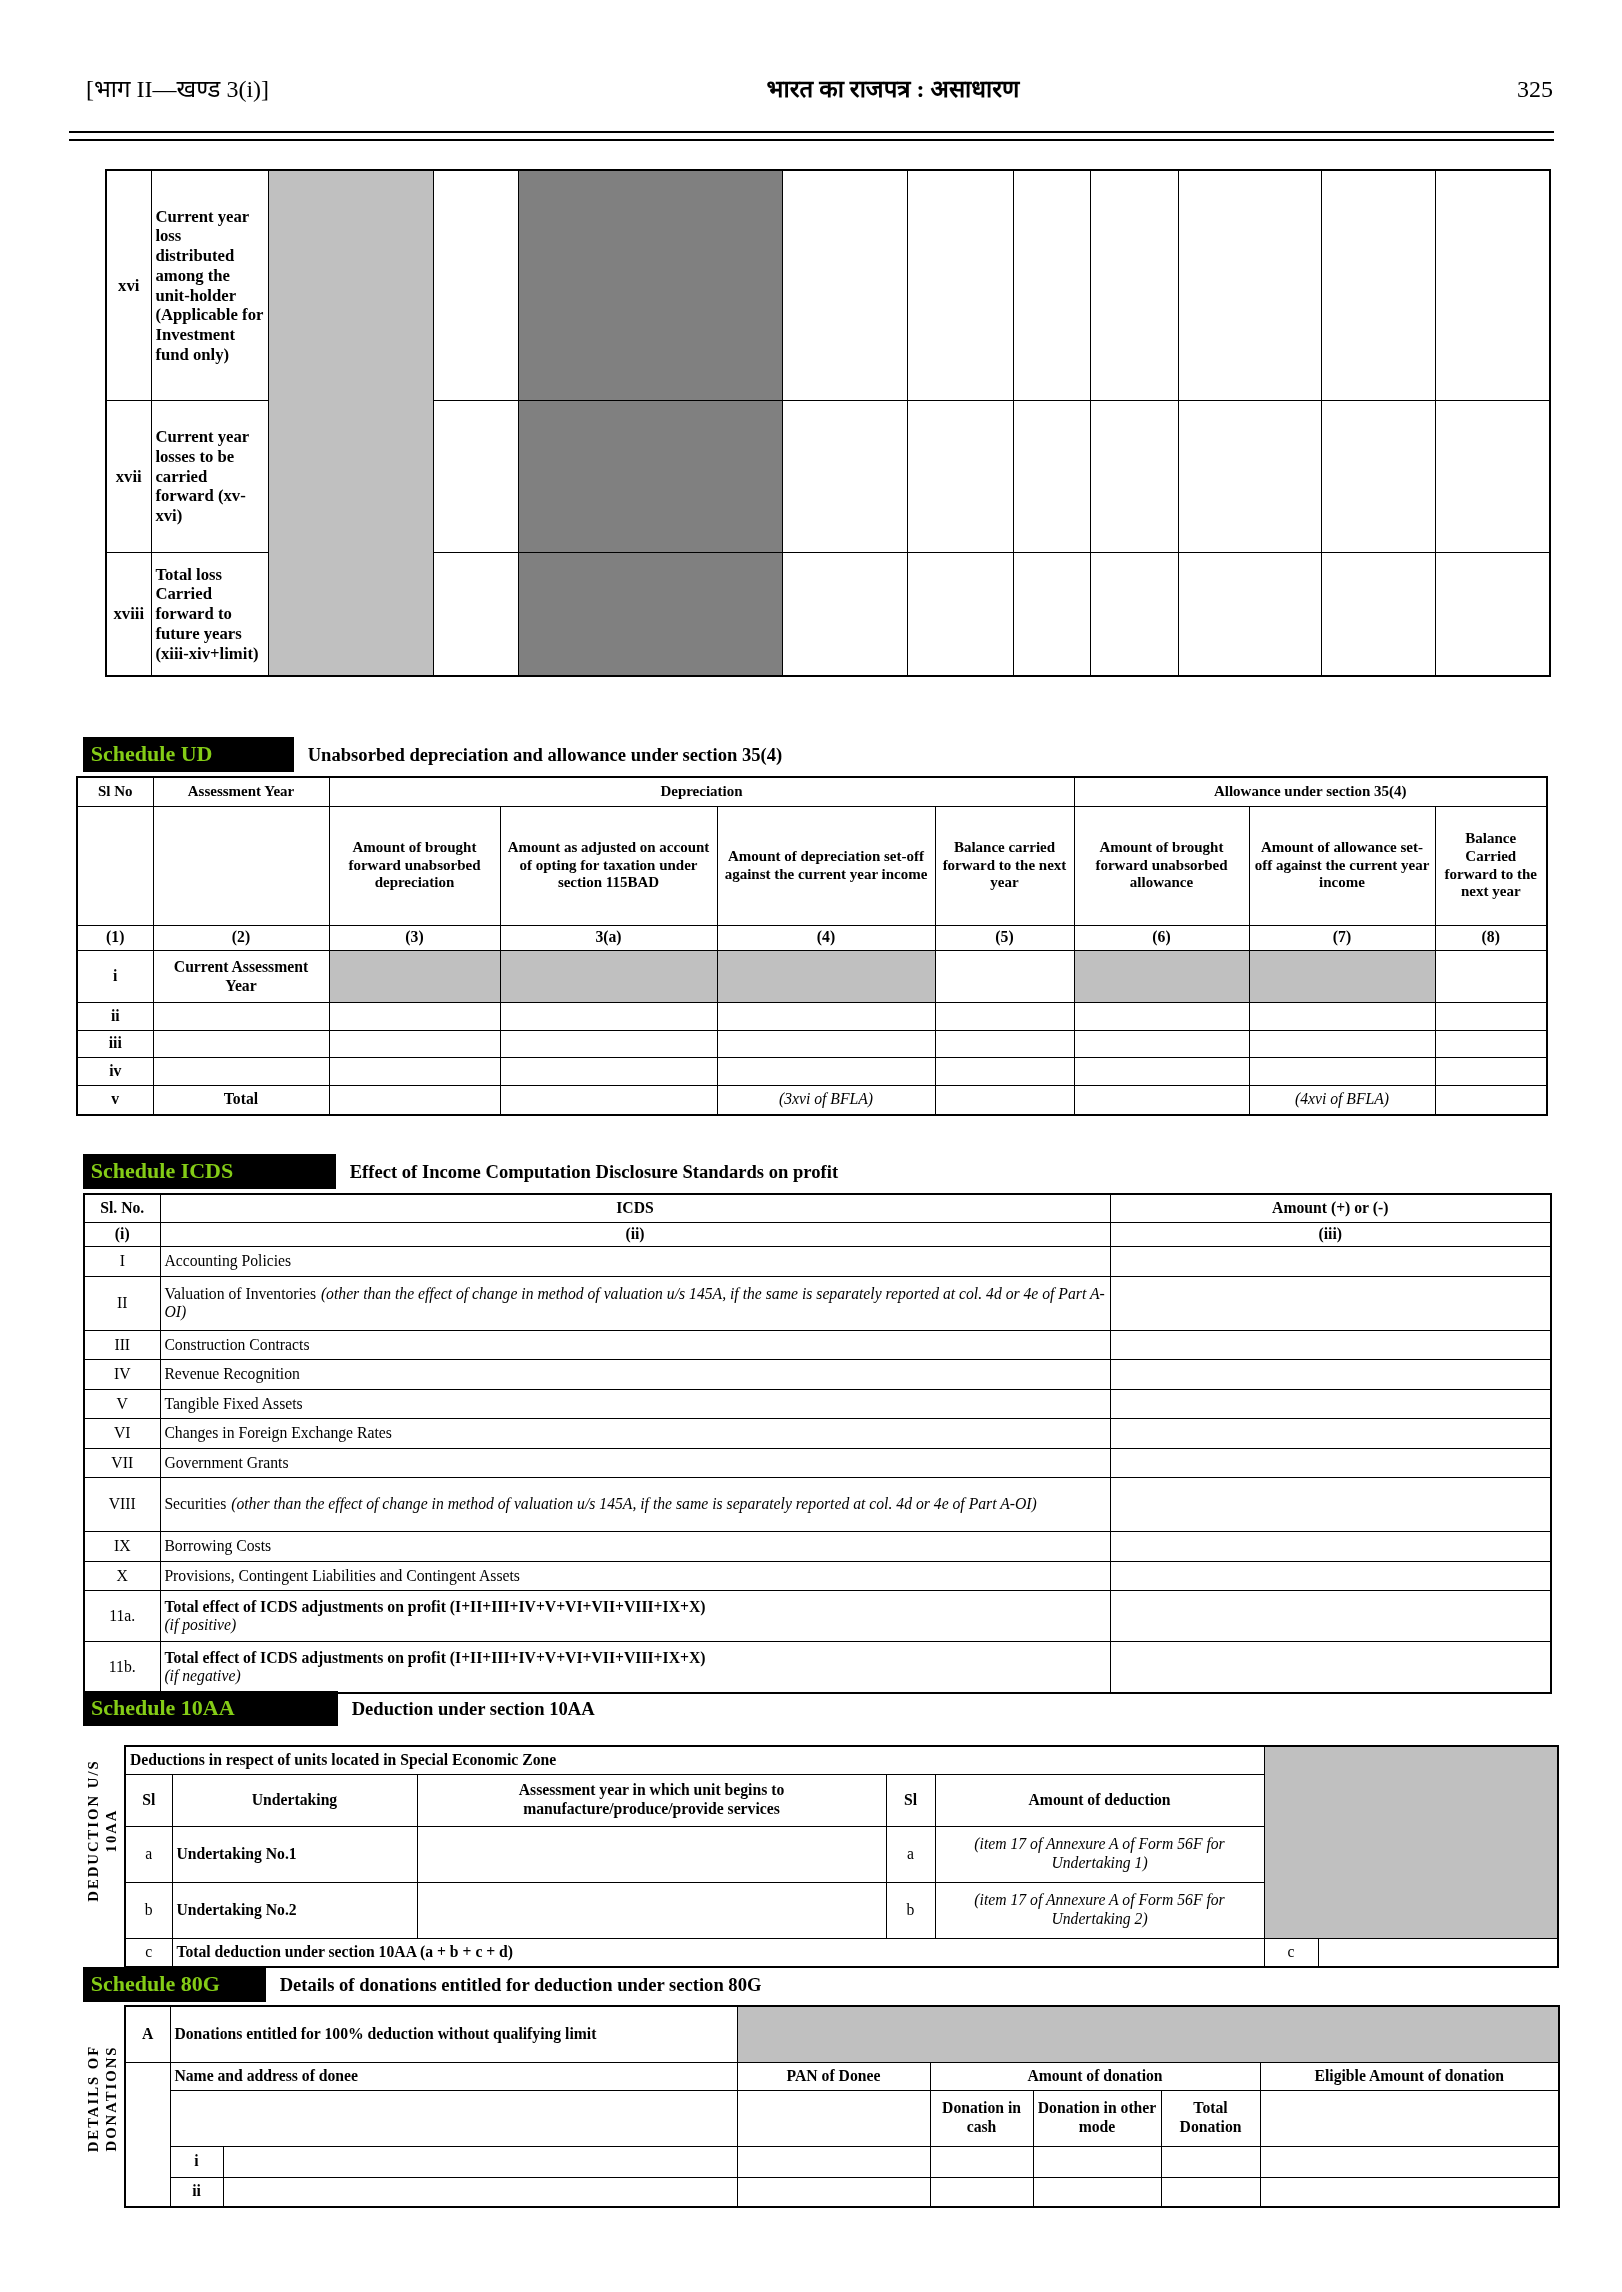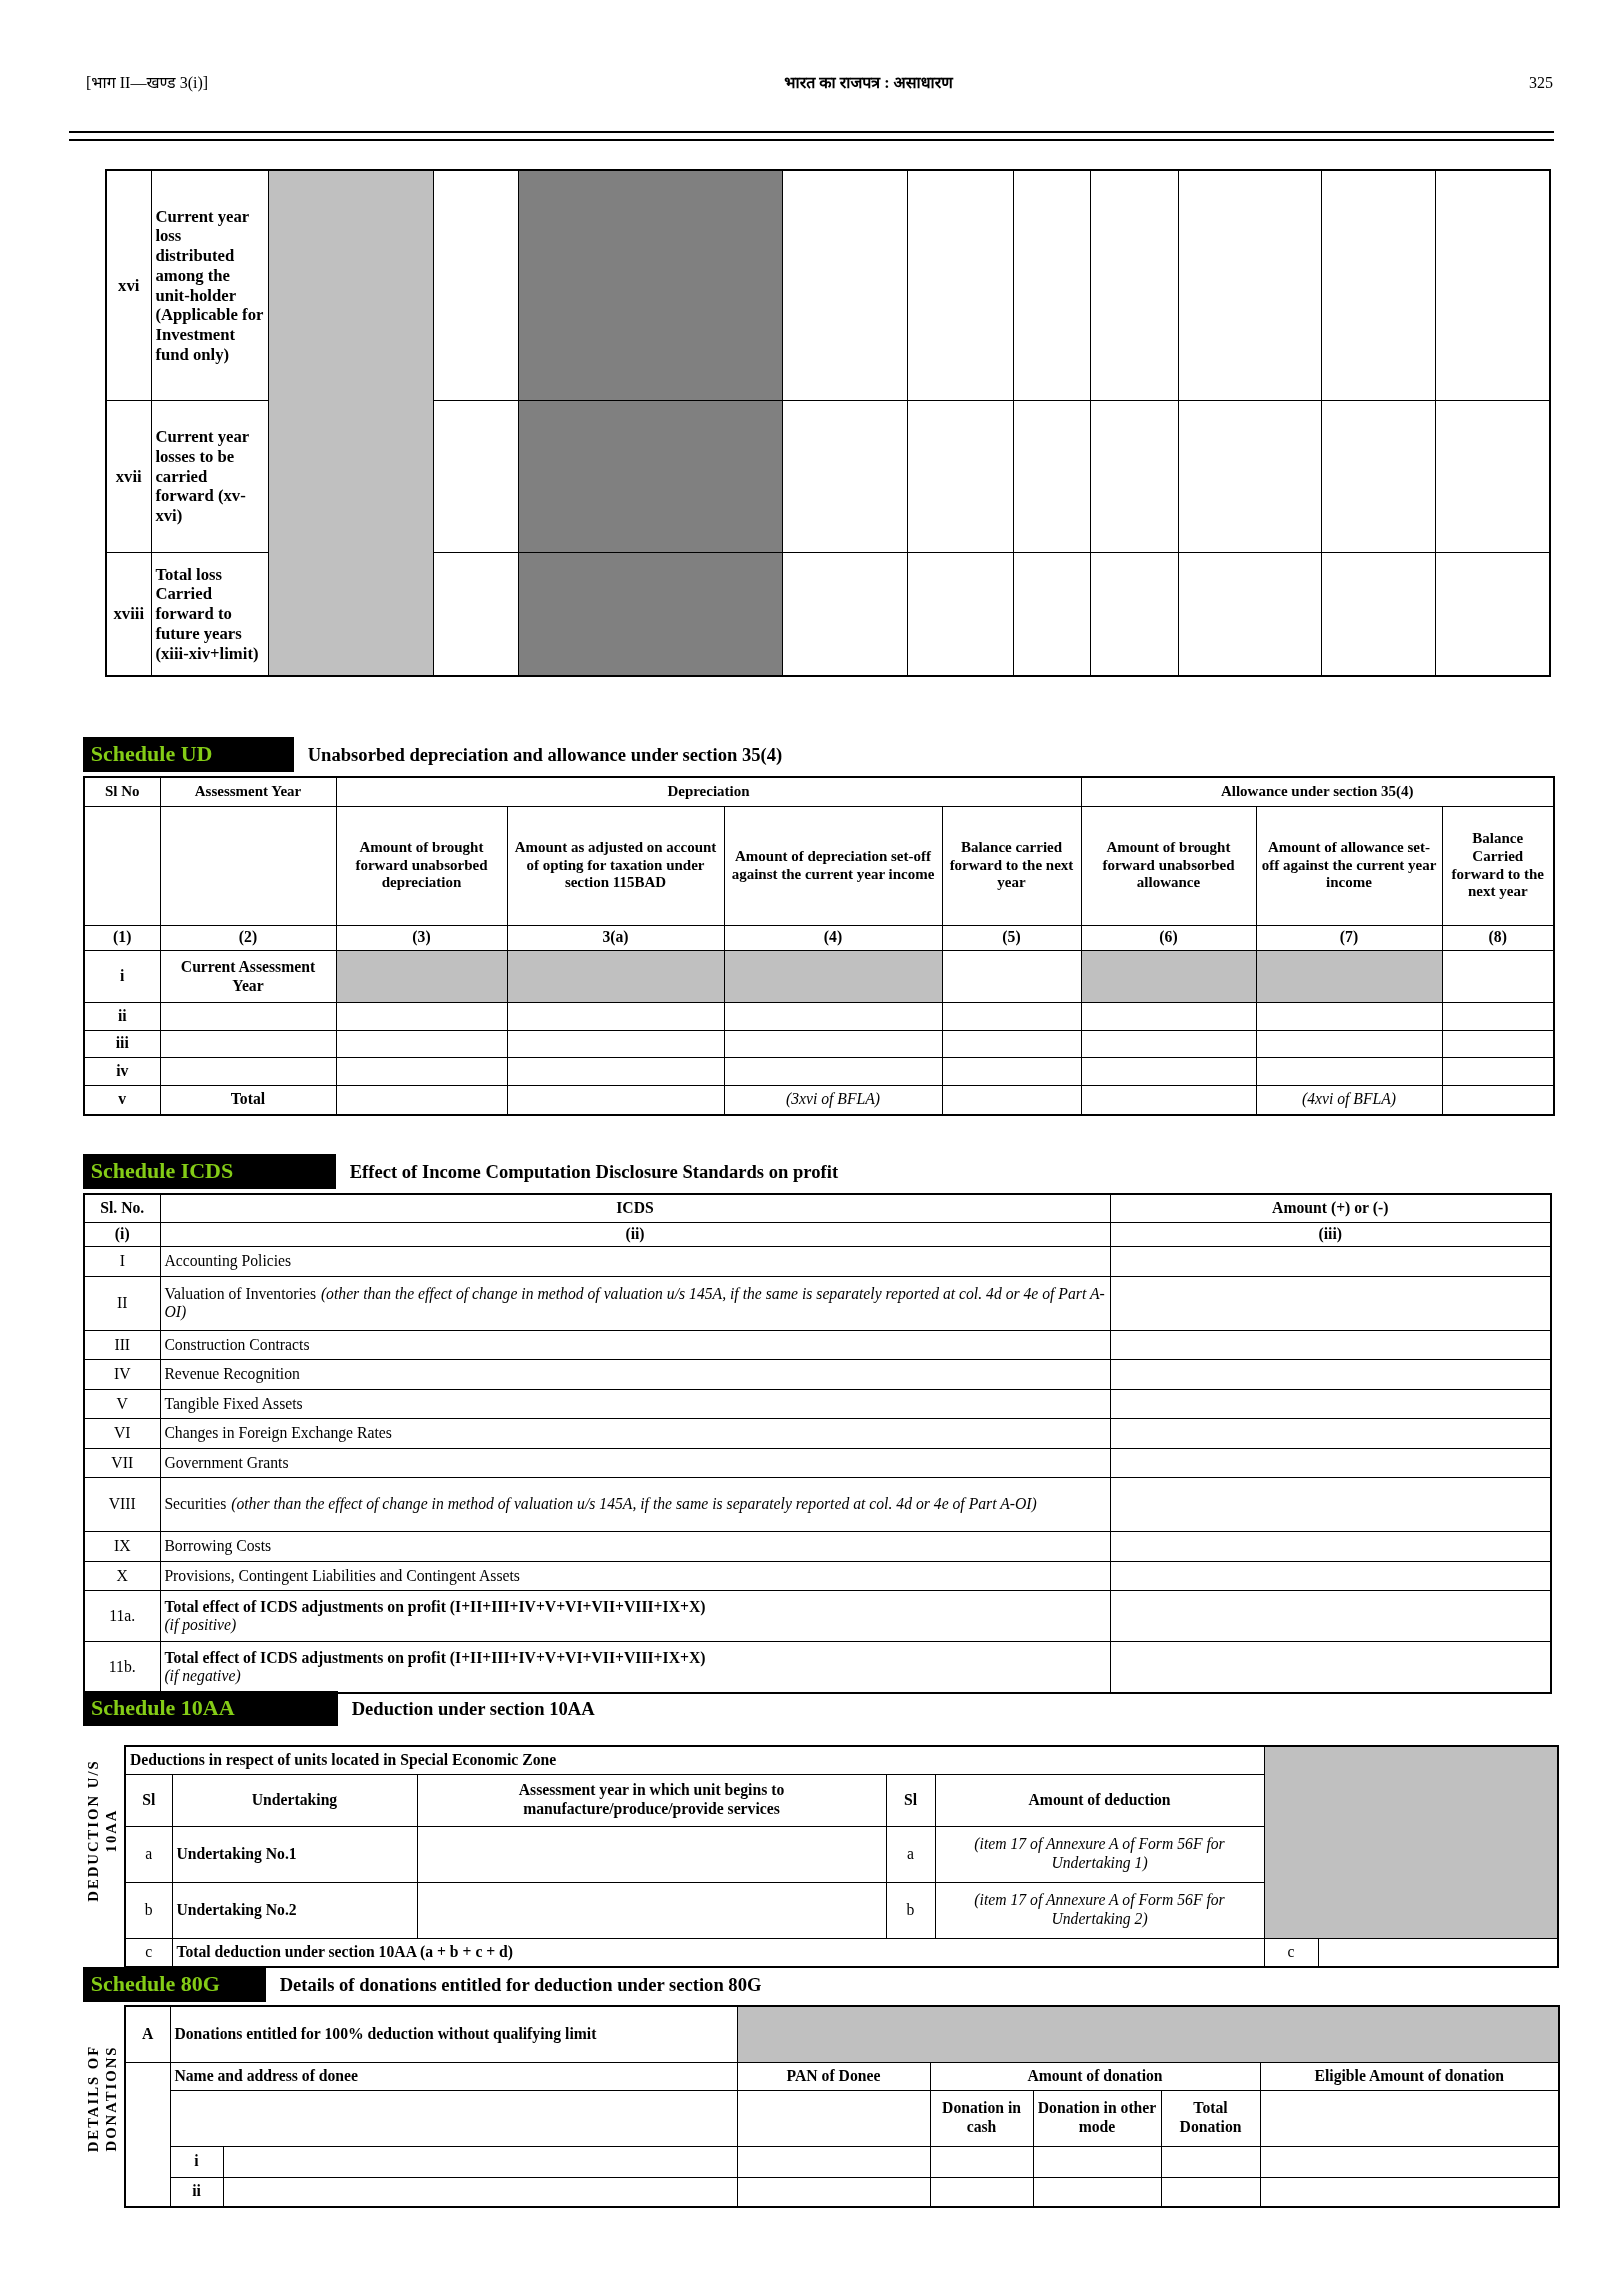--- a/index.html
+++ b/index.html
@@ -1,21 +1,21 @@
 <!DOCTYPE html>
 <html><head>
 <meta charset="utf-8">
 <style>
   html,body{margin:0;padding:0;background:#e8e8e8;}
   .page{position:relative;width:1622px;height:2293px;background:#ffffff;
         font-family:"Liberation Serif",serif;color:#000;overflow:hidden;}
 
   
   .pg-header{position:absolute;top:71px;left:86px;width:1467px;display:flex;
-             justify-content:space-between;align-items:baseline;font-size:16px;}
+             justify-content:space-between;align-items:baseline;font-size:24px;}
   .pg-header .ctr{font-weight:bold;}
   .double-rule{position:absolute;top:131px;left:69px;width:1485px;height:5.9px;
                border-top:2.9px solid #000;border-bottom:2px solid #000;}
 
   
   table.t{position:absolute;border-collapse:collapse;table-layout:fixed;
           border:2px solid #000;}
   table.t td{border:1px solid #000;padding:1px 3.9px;vertical-align:middle;
              overflow:hidden;font-size:15.7px;line-height:1.18;}
   .b{font-weight:bold;}
@@ -123,21 +123,21 @@
       <td></td>
       <td></td>
     </tr>
   </tbody>
     </table>
 
   <div class="sched-head" style="top:739px;">
     <span class="sched-tag w-ud">Schedule UD</span>
     <span class="sched-title">Unabsorbed depreciation and allowance under section 35(4)</span>
   </div>
-  <table class="t ud" style="left:83px;top:776px;width:1470px;">
+  <table class="t ud" style="left:76px;top:776px;width:1470px;">
     <colgroup>
       <col style="width:76px">
         <col style="width:176px">
         <col style="width:171px">
         <col style="width:217px">
       <col style="width:218px">
         <col style="width:139px">
         <col style="width:175px">
         <col style="width:186px">
       <col style="width:112px">

